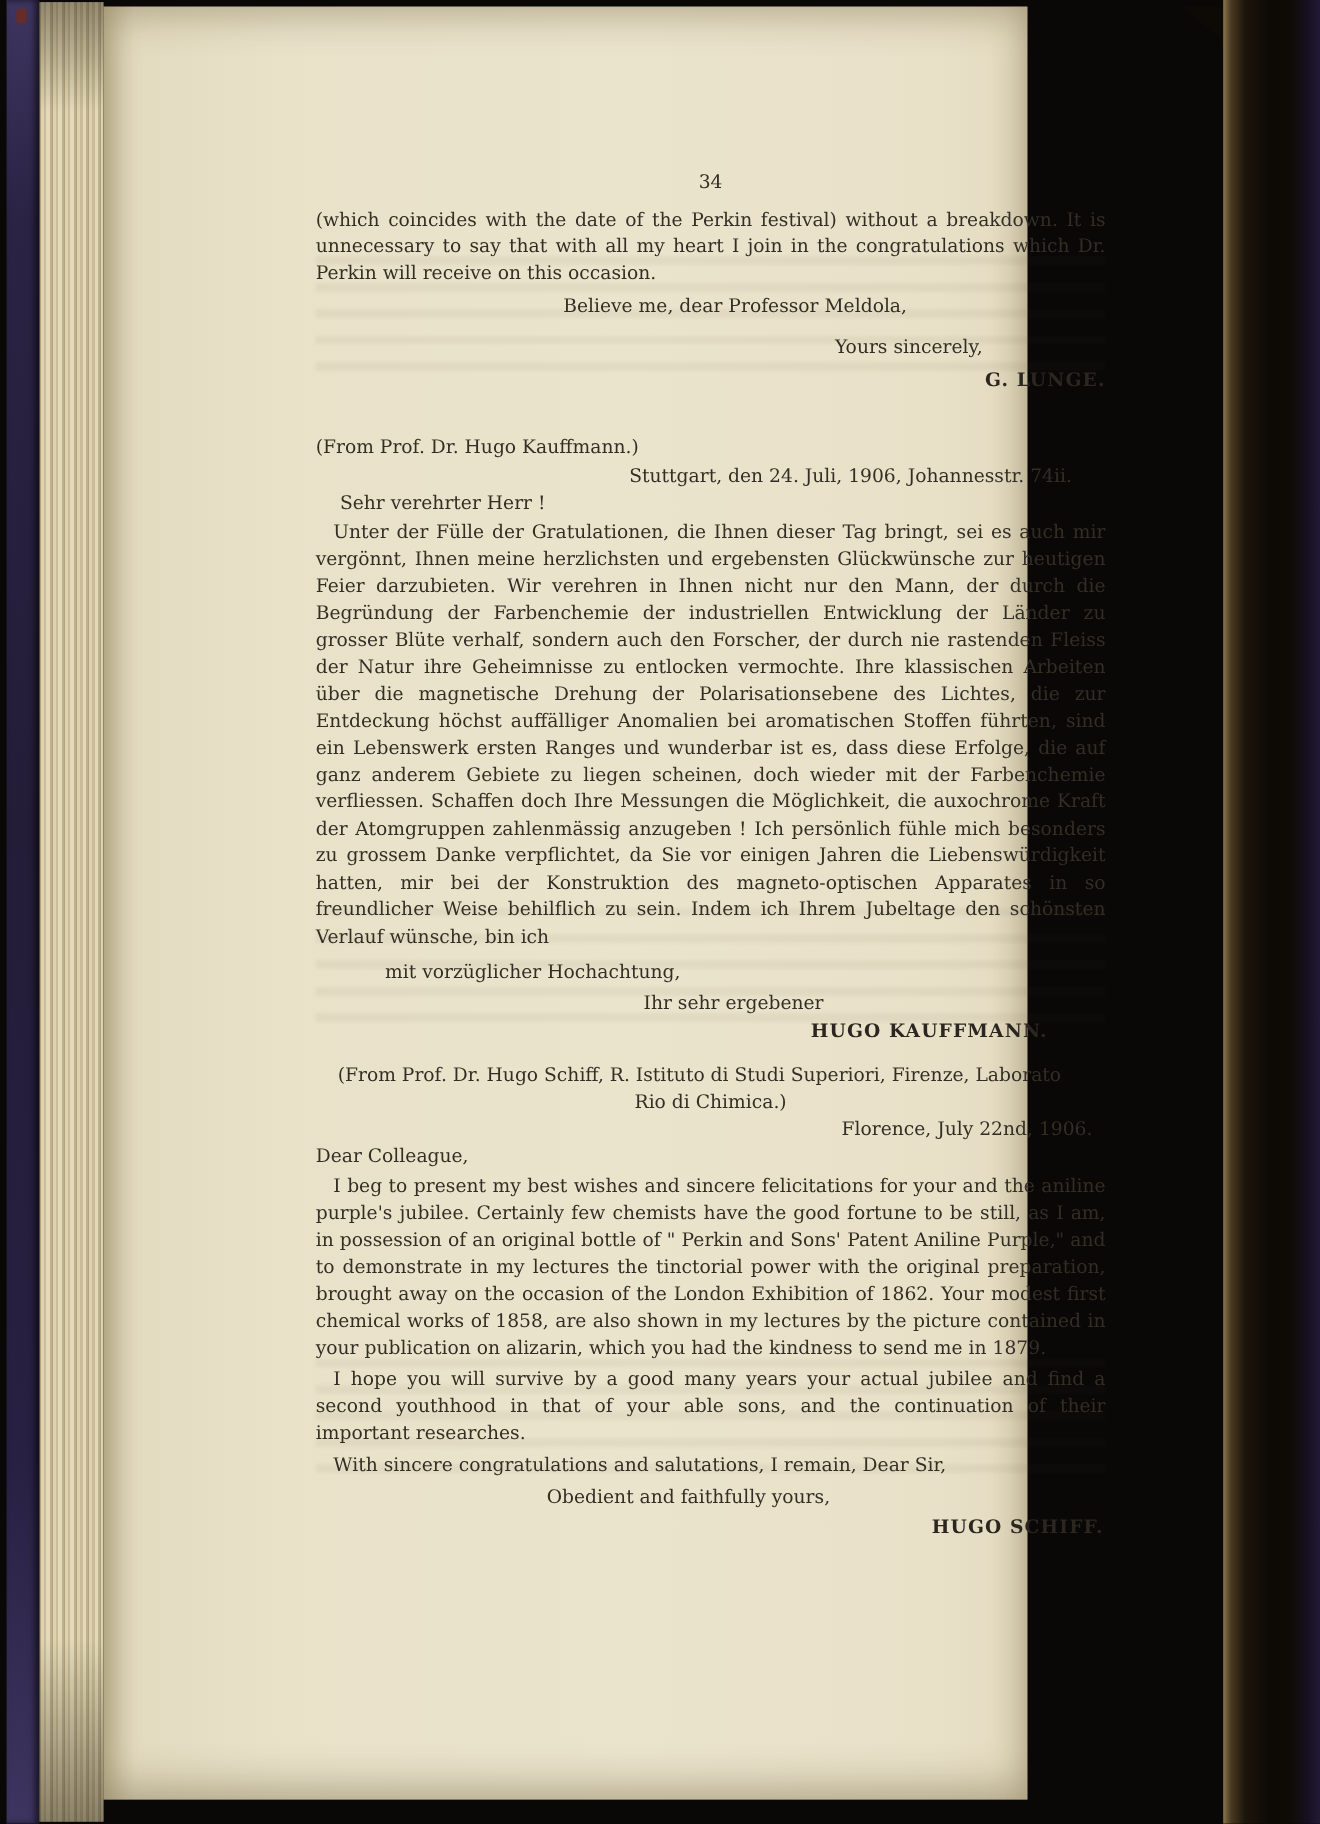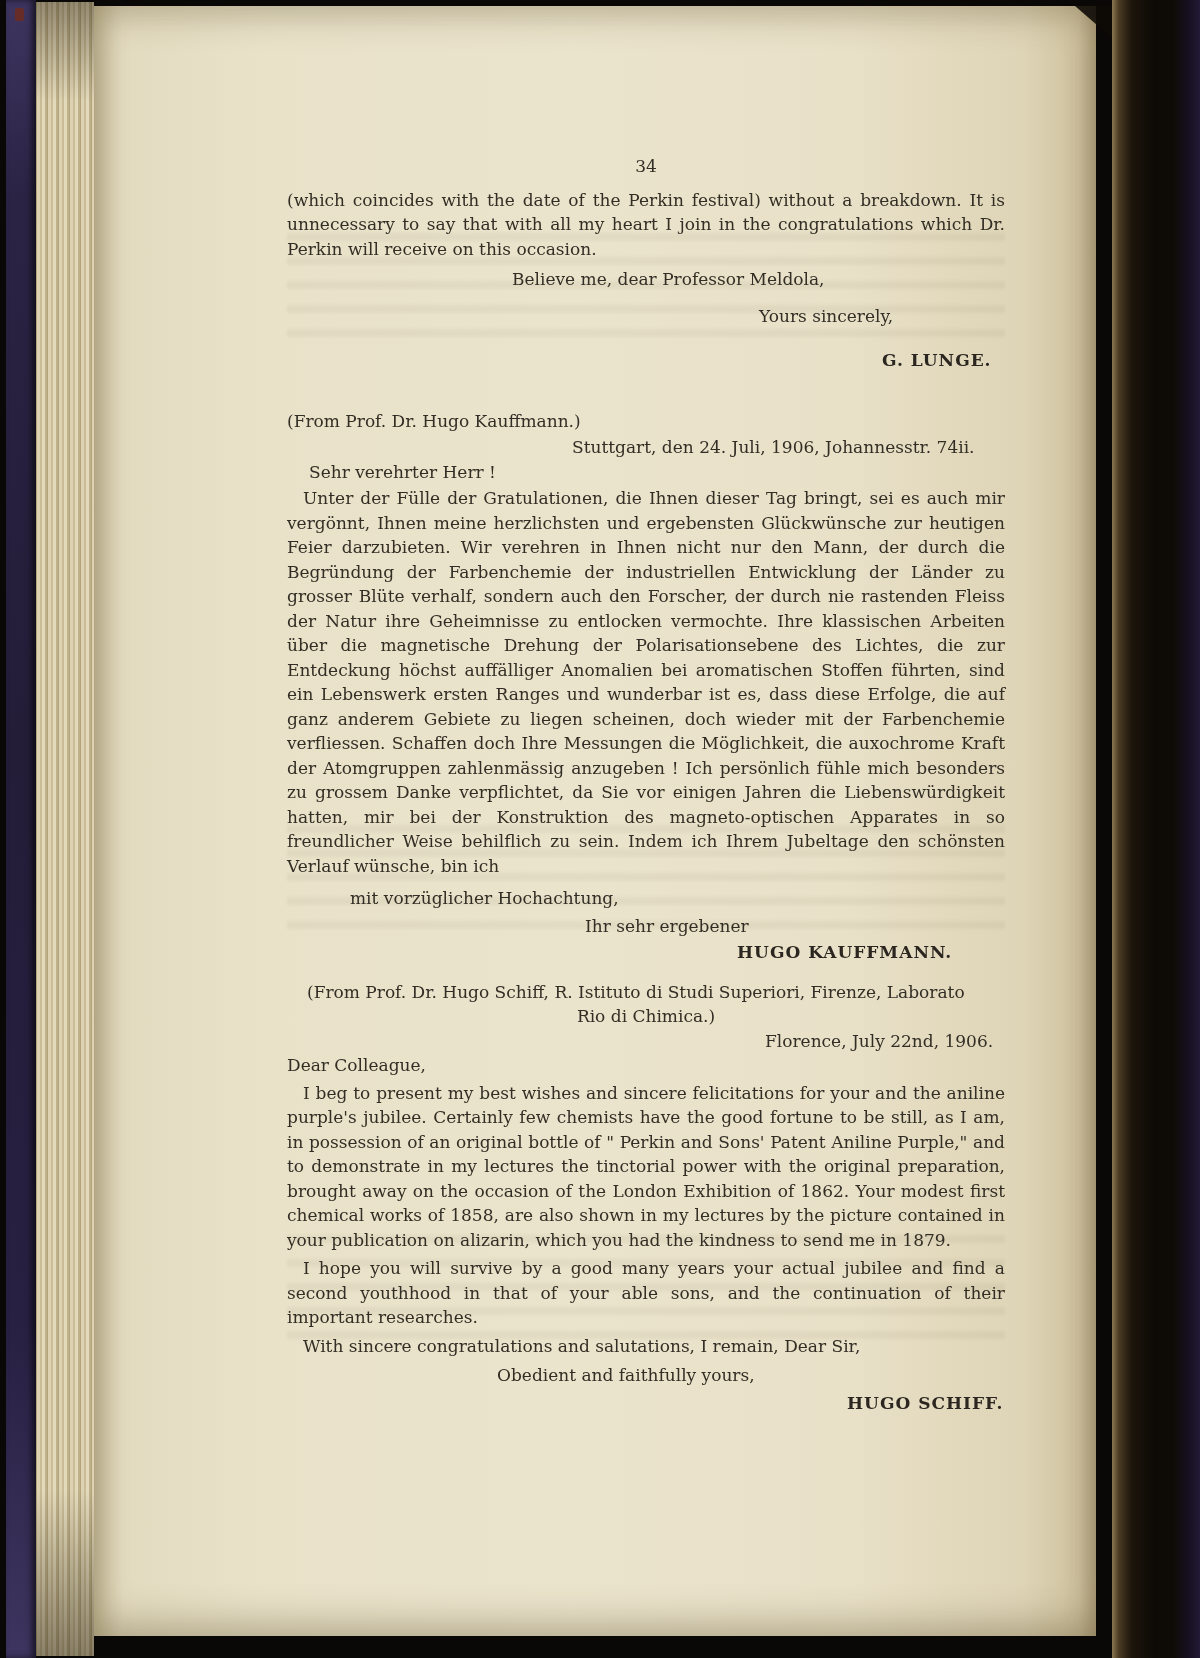--- a/index.html
+++ b/index.html
@@ -26,21 +26,21 @@
     background:repeating-linear-gradient(90deg,
       #b3a47e 0 1px,#ddd2b2 1px 4px,#c9bc97 4px 6px,#e3d9bb 6px 9px,#bfb18a 9px 11px);
   }
   .page-edges-left::after {
     content:""; position:absolute; inset:0;
     background:linear-gradient(180deg, rgba(50,42,24,.45) 0%, rgba(50,42,24,0) 6%,
       rgba(50,42,24,0) 90%, rgba(50,42,24,.5) 100%);
   }
 
   .scan-page {
-    position:absolute; left:94px; top:6px; width:1002px; height:1630px;
+    position:absolute; left:94px; top:6px; width:840px; height:1630px;
     background:linear-gradient(90deg,
       #d2c7a6 0px,#e3dbc0 28px,#e9e2c9 170px,#ebe4cc 480px,
       #e8e0c7 760px,#ded4b6 930px,#cfc2a0 985px,#ab9a74 1018px);
     box-shadow:inset 0 14px 30px rgba(90,75,40,.25), inset 0 -16px 34px rgba(90,75,40,.3);
   }
   .corner-shadow {
     position:absolute; left:976px; top:0; width:42px; height:32px;
     background:#0e0b07;
     clip-path:polygon(12% 0,100% 0,100% 100%);
     opacity:.9;
@@ -70,21 +70,21 @@
     color:#332e25; font-size:17px; line-height:24.5px;
   }
   .pageno { margin-top:148px; text-align:center; }
   .para  { text-align:justify; text-indent:16px; }
   .para.noindent { text-indent:0; }
   .line  { white-space:nowrap; }
   .sig   { font-weight:bold; letter-spacing:1px; color:#2b2620; }
 
   .m-believe { margin-left:225px; margin-top:6px; }
   .m-yours   { margin-left:472px; margin-top:12px; }
-  .m-glunge  { margin-left:595px; margin-top:20px; }
+  .m-glunge  { margin-left:595px; margin-top:6px;text-align:right; }
   .m-ksrc    { margin-top:36px; }
   .m-stutt   { margin-left:285px; margin-top:2px; }
   .m-sehr    { margin-left:22px; }
   .m-german  { margin-top:2px; }
   .m-mit     { margin-left:63px; margin-top:8px; }
   .m-ihr     { margin-left:298px; margin-top:3px; }
   .m-hugok   { margin-left:450px; margin-top:2px; }
   .m-ssrc1   { margin-left:20px; margin-top:15px; }
   .m-ssrc2   { text-align:center; }
   .m-flor    { margin-left:478px; }

